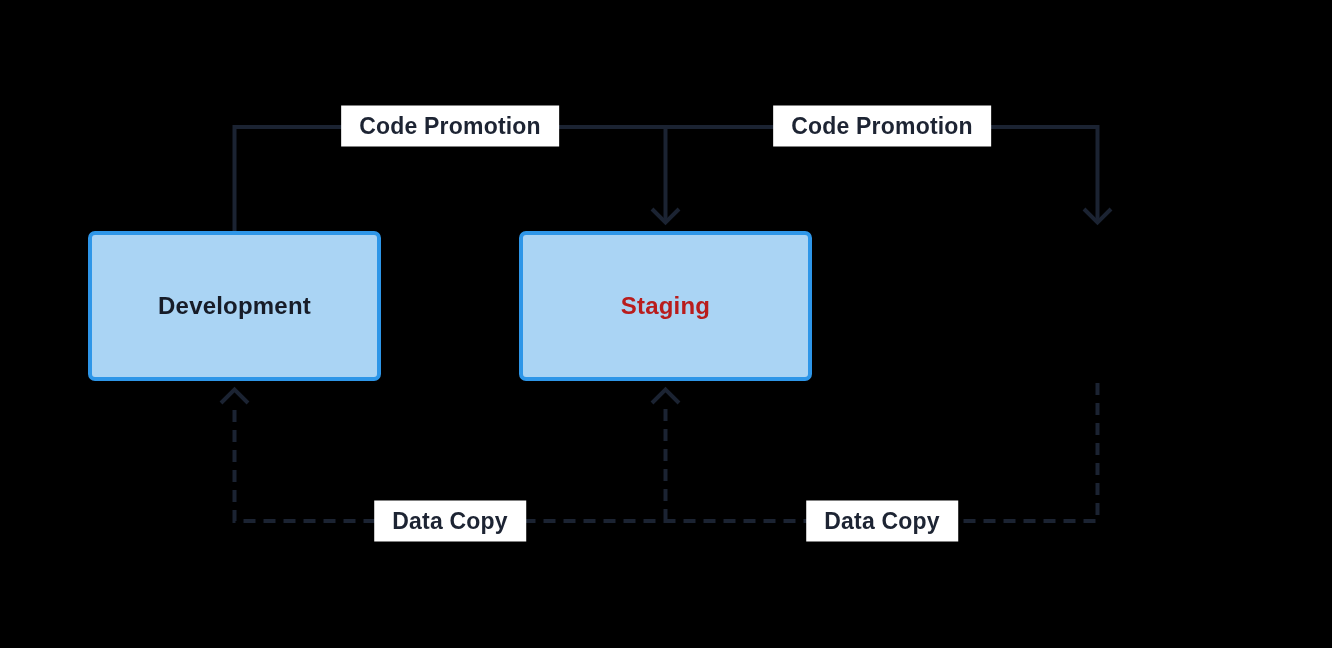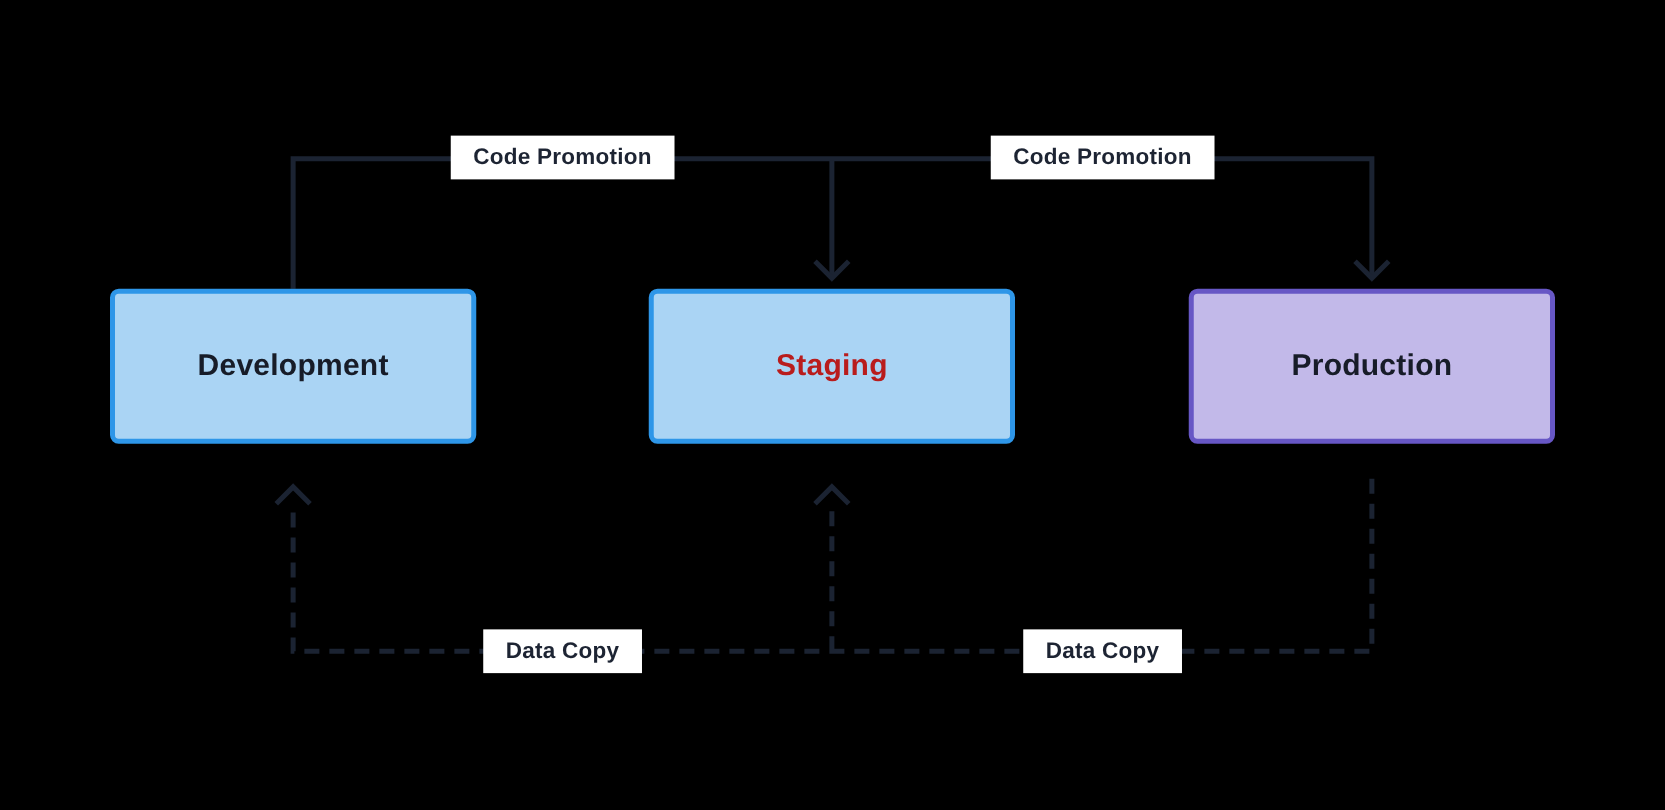--- a/index.html
+++ b/index.html
@@ -22,40 +22,40 @@
   }
   svg.connector-layer {
     position: absolute;
     left: 0;
     top: 0;
     z-index: 1;
   }
   .node {
     position: absolute;
     top: 231px;
-    height: 124px;
+    height: 150px;
     box-sizing: border-box;
     border: 4px solid;
     border-radius: 7px;
     display: flex;
     align-items: center;
     justify-content: center;
     font-size: 24px;
     font-weight: 600;
     letter-spacing: 0.2px;
     z-index: 2;
   }
   .node-development { left: 88px;  width: 293px; }
   .node-staging     { left: 519px; width: 293px; }
   .node-production  { left: 951px; width: 293px; }
   .edge-label {
     position: absolute;
     transform: translate(-50%, -50%);
     padding: 7px 18px;
-    font-size: 18px;
+    font-size: 23px;
     font-weight: 600;
     letter-spacing: 0.2px;
     white-space: nowrap;
     z-index: 3;
   }
   .edge-label-cp1 { left: 450px; top: 126px; }
   .edge-label-cp2 { left: 882px; top: 126px; }
   .edge-label-dc1 { left: 450px; top: 521px; }
   .edge-label-dc2 { left: 882px; top: 521px; }
 </style>
@@ -78,23 +78,20 @@
   </svg>
 
   <div class="node node-development" style="background: rgb(170, 212, 244); border-color: rgb(46, 150, 232); color: rgb(23, 28, 40);">
     <span>Development</span>
   </div>
 
   <div class="node node-staging" style="background: rgb(170, 212, 244); border-color: rgb(46, 150, 232); color: #b91c1c;">
     <span>Staging</span>
   </div>
 
-  <div class="node node-production" style="background: rgb(194, 185, 233); border-color: rgb(103, 87, 197); color: rgb(23, 28, 40);">
-    <span>Production</span>
-  </div>
 
   <div class="edge-label edge-label-cp1" style="background: rgb(255, 255, 255); color: rgb(29, 36, 51);">Code Promotion</div>
 
   <div class="edge-label edge-label-cp2" style="background: rgb(255, 255, 255); color: rgb(29, 36, 51);">Code Promotion</div>
 
   <div class="edge-label edge-label-dc1" style="background: rgb(255, 255, 255); color: rgb(29, 36, 51);">Data Copy</div>
 
   <div class="edge-label edge-label-dc2" style="background: rgb(255, 255, 255); color: rgb(29, 36, 51);">Data Copy</div>
 
 </div>

